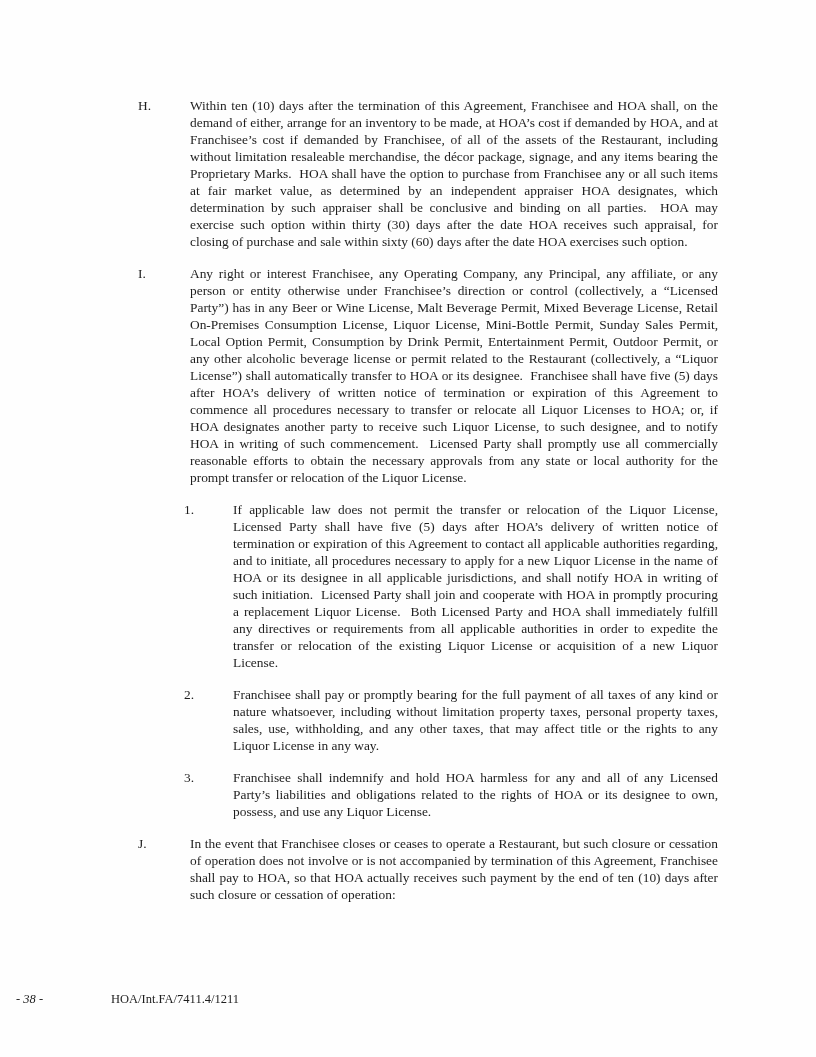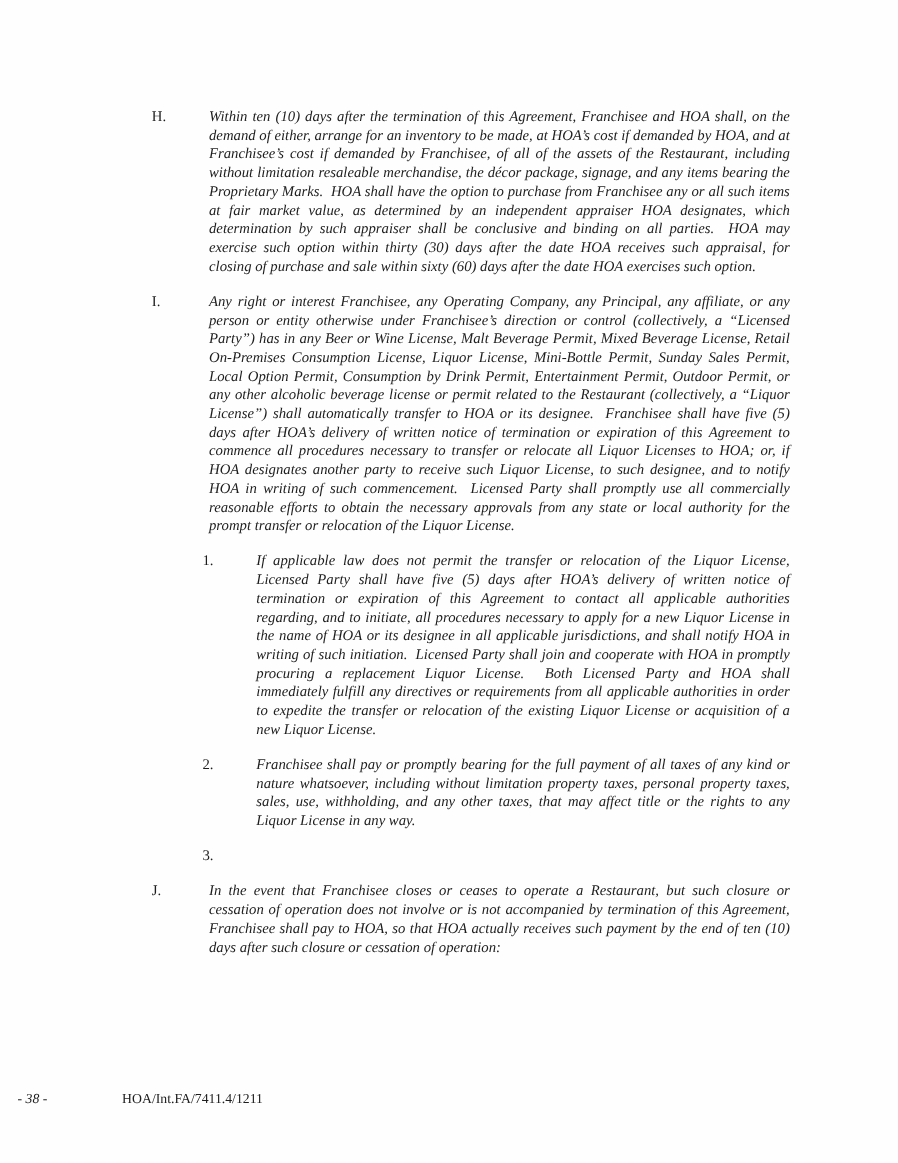--- a/index.html
+++ b/index.html
@@ -34,21 +34,20 @@
   .para-label {
     flex: none;
     width: 52px;
   }
   .para.sub .para-label {
     width: 49px;
   }
   .para-text {
     flex: 1;
     text-align: justify;
-    font-style: italic;
   }
   .footer {
     position: absolute;
     left: 16px;
     top: 991px;
     width: 100%;
     height: 18px;
     font-size: 12.5px;
     line-height: 16px;
   }
@@ -88,20 +87,21 @@
       <div class="para-text">If applicable law does not permit the transfer or relocation of the Liquor License, Licensed Party shall have five (5) days after HOA’s delivery of written notice of termination or expiration of this Agreement to contact all applicable authorities regarding, and to initiate, all procedures necessary to apply for a new Liquor License in the name of HOA or its designee in all applicable jurisdictions, and shall notify HOA in writing of such initiation.&nbsp; Licensed Party shall join and cooperate with HOA in promptly procuring a replacement Liquor License.&nbsp; Both Licensed Party and HOA shall immediately fulfill any directives or requirements from all applicable authorities in order to expedite the transfer or relocation of the existing Liquor License or acquisition of a new Liquor License.</div>
     </div>
 
     <div class="para sub">
       <div class="para-label">2.</div>
       <div class="para-text">Franchisee shall pay or promptly bearing for the full payment of all taxes of any kind or nature whatsoever, including without limitation property taxes, personal property taxes, sales, use, withholding, and any other taxes, that may affect title or the rights to any Liquor License in any way.</div>
     </div>
 
     <div class="para sub">
       <div class="para-label">3.</div>
+      <div class="para-text">Franchisee shall indemnify and hold HOA harmless for any and all of any Licensed Party’s liabilities and obligations related to the rights of HOA or its designee to own, possess, and use any Liquor License.</div>
     </div>
 
     <div class="para main">
       <div class="para-label">J.</div>
       <div class="para-text">In the event that Franchisee closes or ceases to operate a Restaurant, but such closure or cessation of operation does not involve or is not accompanied by termination of this Agreement, Franchisee shall pay to HOA, so that HOA actually receives such payment by the end of ten (10) days after such closure or cessation of operation:</div>
     </div>
 
   </div>
 
   <div class="footer">

